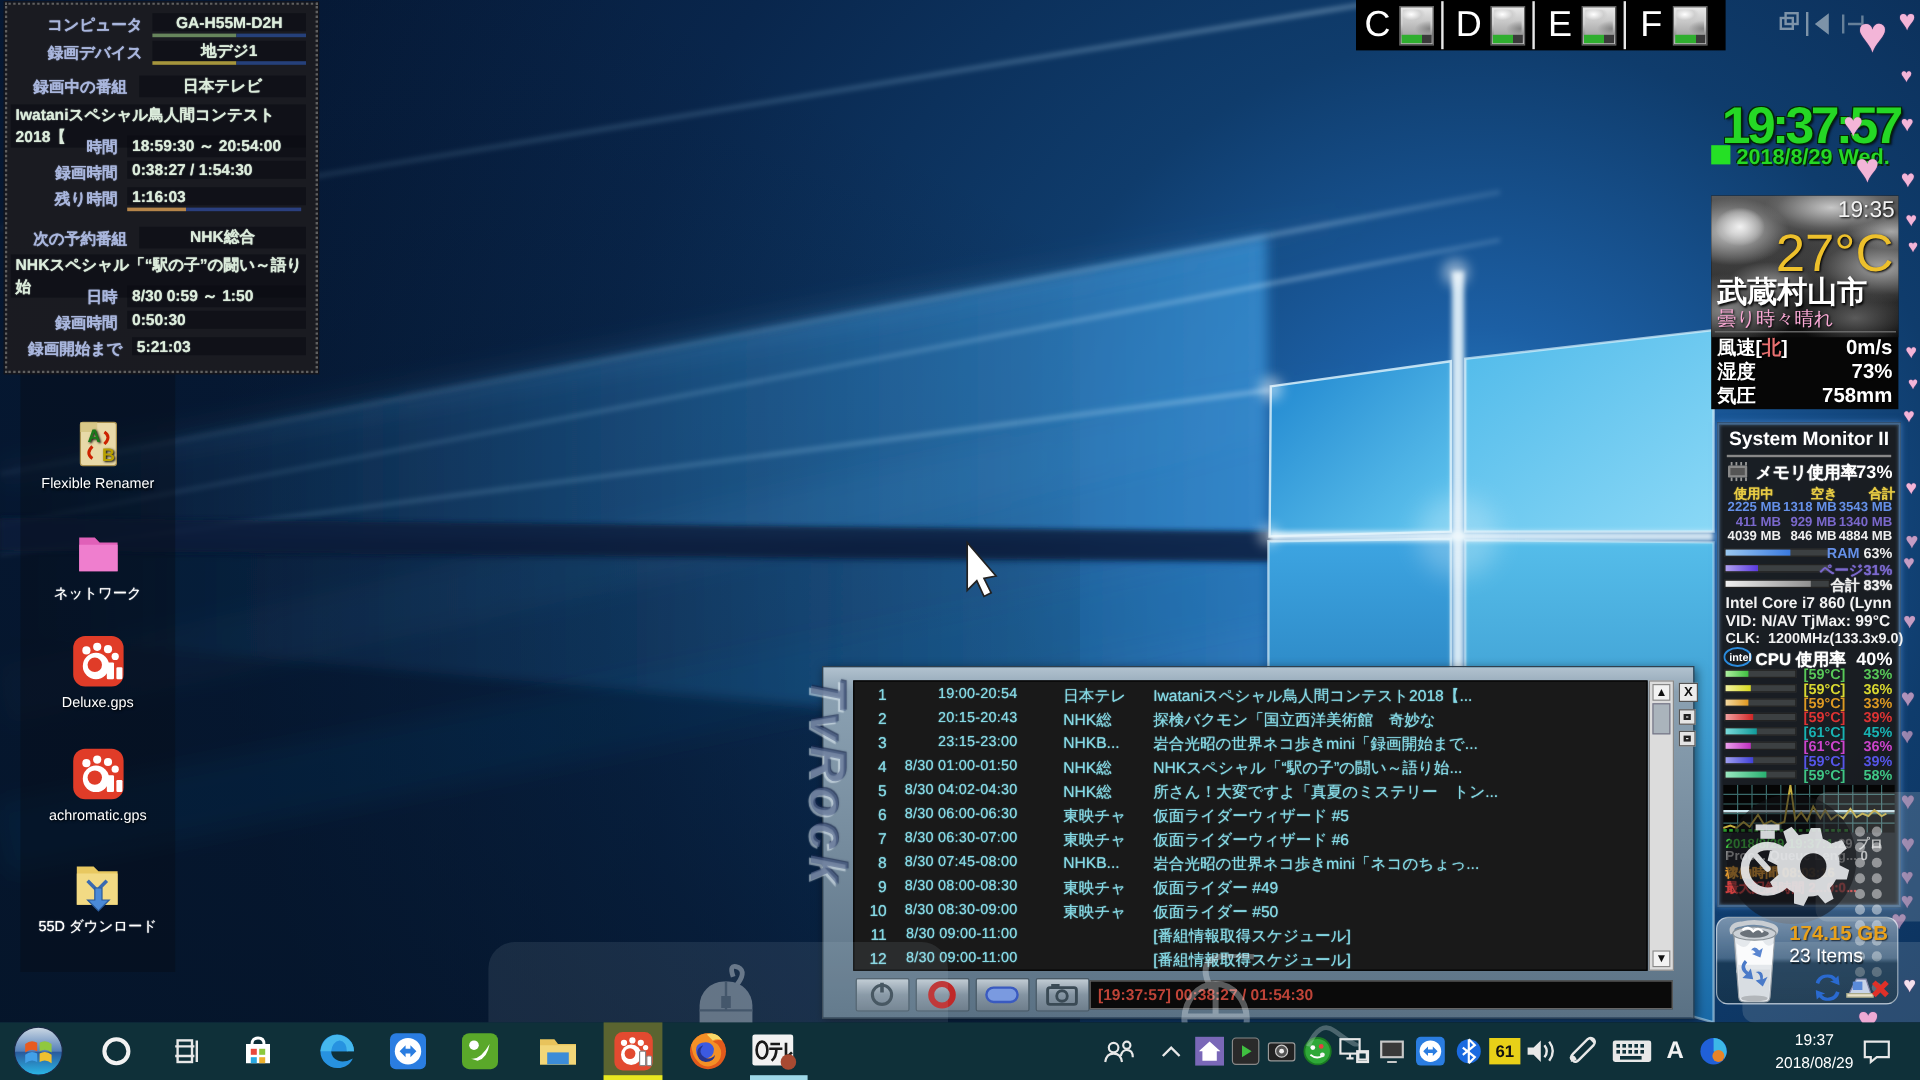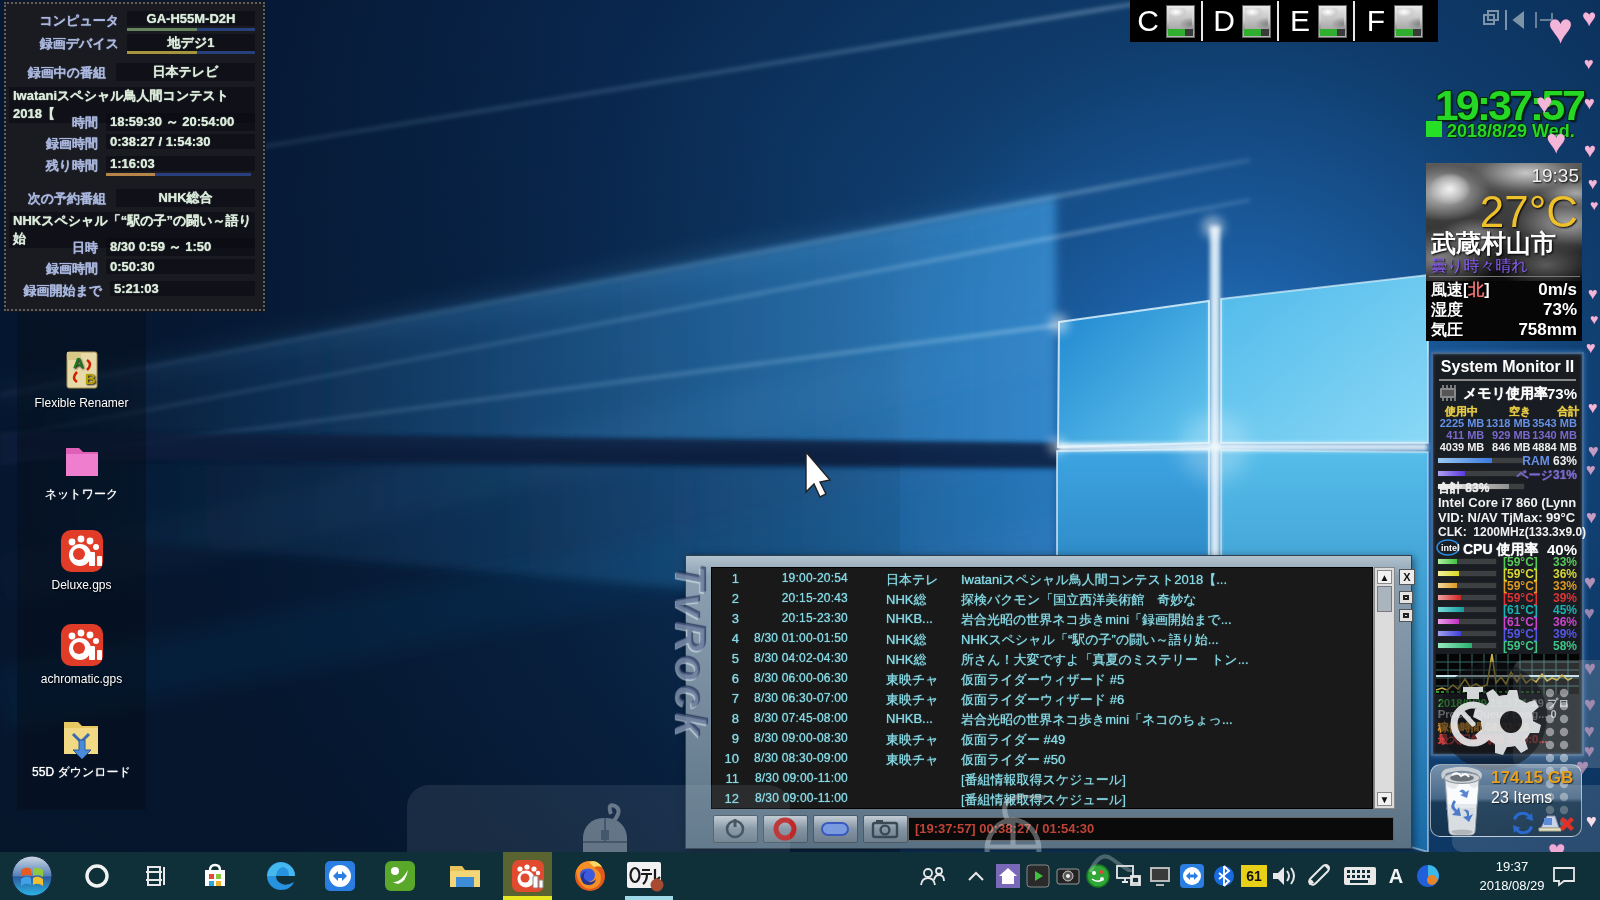--- a/index.html
+++ b/index.html
@@ -32,21 +32,21 @@
 radial-gradient(50px 20px at 150px 30px,rgba(190,190,190,.8),transparent 75%),
 radial-gradient(46px 22px at 68px 44px,rgba(60,60,60,.9),transparent 75%),
 radial-gradient(80px 38px at 142px 60px,rgba(175,175,175,.9),rgba(80,80,80,.4) 60%,transparent 78%),
 radial-gradient(60px 28px at 50px 72px,rgba(150,150,150,.85),rgba(60,60,60,.4) 60%,transparent 80%),
 radial-gradient(90px 44px at 12px 96px,rgba(160,160,160,.8),transparent 70%),
 radial-gradient(70px 34px at 120px 102px,rgba(120,120,120,.7),transparent 72%),
 linear-gradient(180deg,#5a5a5a,#383838 55%,#161616 85%,#0a0a0a)}
 #wx .tm{position:absolute;right:3px;top:2px;font-size:19px;color:#f2f2f2;text-shadow:1px 1px 2px #000}
 #wx .tp{position:absolute;right:4px;top:24px;font-size:44px;color:#edc02c;text-shadow:1px 1px 2px #000}
 #wx .ct{position:absolute;left:5px;top:64px;font-size:25px;font-weight:bold;color:#fff;text-shadow:1px 1px 2px #000}
-#wx .cd{position:absolute;left:5px;top:93px;font-size:16px;color:#8b5cf6;text-shadow:1px 1px 2px #000}
+#wx .cd{position:absolute;left:5px;top:93px;font-size:16px;color:#f9a8d4;text-shadow:1px 1px 2px #000}
 #wx .row{position:absolute;left:5px;right:5px;font-size:16px;font-weight:bold;color:#fff;text-shadow:1px 1px 1px #000}
 #wx .row b{float:right;font-size:17px}
 
 #sm{left:1431px;top:352px;width:153px;height:404px;background:rgba(25,27,29,.94);border:2px solid #44688e;box-shadow:0 0 5px rgba(70,130,200,.8),inset 0 0 3px rgba(120,170,220,.5);color:#ddd;font-size:11px;font-weight:bold}
 #sm .t{position:absolute;left:0;right:0;top:4px;text-align:center;font-size:16px;color:#fff}
 #sm .hr{position:absolute;left:6px;right:6px;top:25px;height:2px;background:#888}
 .smr{position:absolute;left:5px;right:5px;white-space:nowrap}
 .bar{position:absolute;height:7px;background:#3c4042;border:1px solid #222}
 .bar i{display:block;height:100%}
 .cpt{position:absolute;left:70px;right:5px;font-size:12px;font-weight:bold;white-space:nowrap}
@@ -309,21 +309,21 @@
         <i style="width:63%;background:linear-gradient(90deg,#9ac8f0,#3a7ae0)"></i>
       </span>
 <span class="smr" style="top:100px;text-align:right;color:#6590e8;font-size:12px">RAM <span style="color:#eee">63%</span></span>
 <span class="bar" style="left:4px;top:116px;width:88px">
         <i style="width:31%;background:linear-gradient(90deg,#b0a0f0,#5a3ae0)"></i>
       </span>
 <span class="smr jp" style="top:113px;text-align:right;color:#7a68cc;font-size:12px">ページ31%</span>
 <span class="bar" style="left:4px;top:129px;width:88px">
         <i style="width:83%;background:linear-gradient(90deg,#f0f0f0,#909090)"></i>
       </span>
-<span class="smr jp" style="top:126px;text-align:left;color:#eee;font-size:12px">合計 <span>83%</span></span>
+<span class="smr jp" style="top:126px;text-align:right;color:#eee;font-size:12px">合計 <span>83%</span></span>
 <span class="smr" style="top:141px;font-size:13px;color:#f2f2f2">Intel Core i7 860 (Lynn</span>
 <span class="smr" style="top:156px;font-size:13px;color:#f2f2f2">VID: N/AV TjMax: 99°C</span>
 <span class="smr" style="top:171px;font-size:12px;color:#f2f2f2">CLK:&nbsp;&nbsp;1200MHz(133.3x9.0)</span>
 <svg class="abs" style="left:3px;top:185px" width="24" height="17" viewBox="0 0 24 17">
         <ellipse cx="12" cy="8.5" rx="11" ry="7.5" fill="none" stroke="#2a8adc" stroke-width="1.6"></ellipse>
         <text x="5" y="12" font-size="9" fill="#fff" font-weight="bold">intel</text>
       </svg>
 <span class="smr jp" style="left:30px;top:187px;font-size:14px;color:#fff">CPU 使用率</span>
       <span class="smr" style="top:187px;font-size:15px;color:#fff;text-align:right">40%</span>
 <span class="bar" style="left:4px;top:204px;width:60px">
@@ -451,21 +451,21 @@
           <i class="tt jp">Iwataniスペシャル鳥人間コンテスト2018【...</i>
         </span>
 <span class="r" style="left:0;top:23px">
           <i class="n">2</i>
           <i class="tc">20:15-20:43</i>
           <i class="ch jp">NHK総</i>
           <i class="tt jp">探検バクモン「国立西洋美術館　奇妙な</i>
         </span>
 <span class="r" style="left:0;top:43px">
           <i class="n">3</i>
-          <i class="tc">20:15-23:30</i>
+          <i class="tc">23:15-23:00</i>
           <i class="ch jp">NHKB...</i>
           <i class="tt jp">岩合光昭の世界ネコ歩きmini「録画開始まで...</i>
         </span>
 <span class="r" style="left:0;top:63px">
           <i class="n">4</i>
           <i class="tc">8/30 01:00-01:50</i>
           <i class="ch jp">NHK総</i>
           <i class="tt jp">NHKスペシャル「“駅の子”の闘い～語り始...</i>
         </span>
 <span class="r" style="left:0;top:83px">
@@ -487,21 +487,21 @@
           <i class="tt jp">仮面ライダーウィザード #6</i>
         </span>
 <span class="r" style="left:0;top:143px">
           <i class="n">8</i>
           <i class="tc">8/30 07:45-08:00</i>
           <i class="ch jp">NHKB...</i>
           <i class="tt jp">岩合光昭の世界ネコ歩きmini「ネコのちょっ...</i>
         </span>
 <span class="r" style="left:0;top:163px">
           <i class="n">9</i>
-          <i class="tc">8/30 09:00-08:30</i>
+          <i class="tc">8/30 08:00-08:30</i>
           <i class="ch jp">東映チャ</i>
           <i class="tt jp">仮面ライダー #49</i>
         </span>
 <span class="r" style="left:0;top:183px">
           <i class="n">10</i>
           <i class="tc">8/30 08:30-09:00</i>
           <i class="ch jp">東映チャ</i>
           <i class="tt jp">仮面ライダー #50</i>
         </span>
 <span class="r" style="left:0;top:203px">

